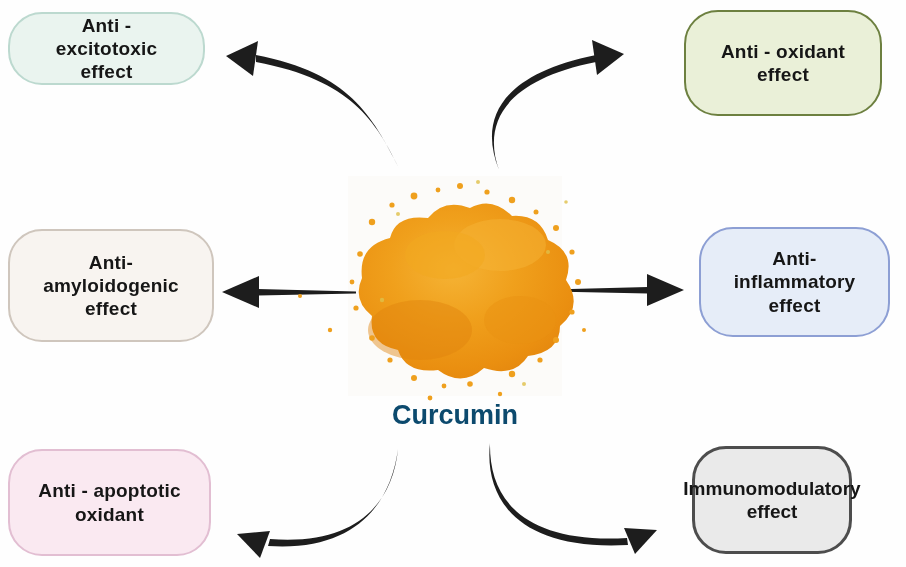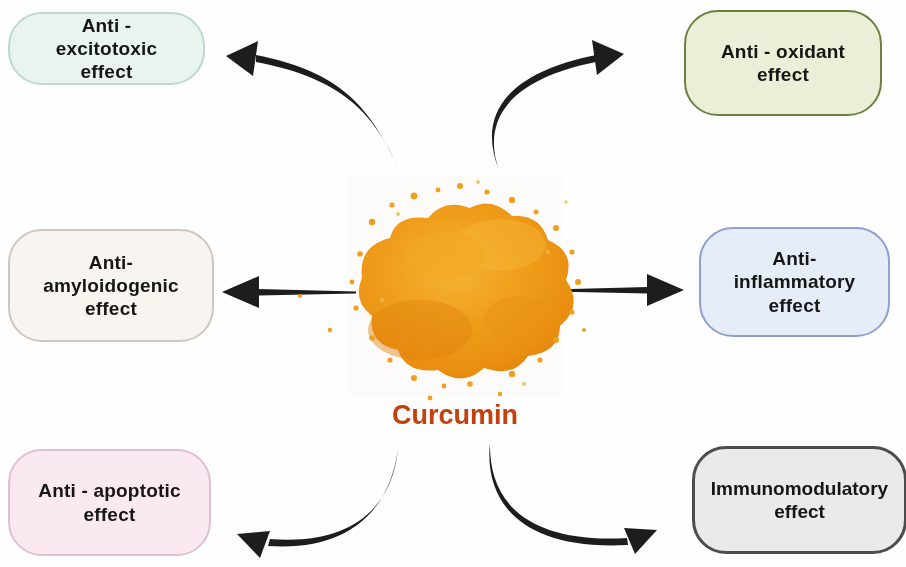--- a/index.html
+++ b/index.html
@@ -34,32 +34,32 @@
     font-size: 19px;
     line-height: 1.22;
     color: #161616;
     letter-spacing: 0.2px;
   }
   .box-tl { left: 8px;   top: 12px;  width: 197px; height: 73px; background: #eaf4ef; border: 2px solid #bcd9cf; }
   .box-tr { left: 684px; top: 10px;  width: 198px; height: 106px; background: #eaf0d8; border: 2.5px solid #6d8040; justify-content: center; }
   .box-ml { left: 8px;   top: 229px; width: 206px; height: 113px; background: #f8f4f0; border: 2px solid #cfc6bd; }
   .box-mr { left: 699px; top: 227px; width: 191px; height: 110px; background: #e6edf8; border: 2.5px solid #8d9fd4; }
   .box-bl { left: 8px;   top: 449px; width: 203px; height: 107px; background: #fae9f1; border: 2px solid #e2bed2; }
-  .box-br { left: 692px; top: 446px; width: 215px; height: 108px; background: #eaeaea; border: 3px solid #4d4d4d; }
+  .box-br { left: 692px; top: 446px; width: 160px; height: 108px; background: #eaeaea; border: 3px solid #4d4d4d; }
   .box-br .effect-label { letter-spacing: 0px; }
   .center-label {
     position: absolute;
     left: 330px;
     top: 400px;
     width: 250px;
     text-align: center;
     z-index: 2;
     font-weight: bold;
     font-size: 27px;
-    color: #c2410c;
+    color: #0c4a6e;
   }
 </style>
 </head>
 <body>
 
 <div class="canvas">
 
   <svg class="arrow-layer" viewBox="0 0 906 567" xmlns="http://www.w3.org/2000/svg">
     <defs>
       <radialGradient id="powderGrad" cx="44%" cy="38%" r="72%">
@@ -174,21 +174,21 @@
   </div>
 
   <div class="effect-box box-mr">
     <div class="effect-label">Anti-
 inflammatory
 effect</div>
   </div>
 
   <div class="effect-box box-bl">
     <div class="effect-label">Anti - apoptotic
-effect</div>
+oxidant</div>
   </div>
 
   <div class="effect-box box-br">
     <div class="effect-label">Immunomodulatory
 effect</div>
   </div>
 
   <div class="center-label">Curcumin</div>
 
 </div>

